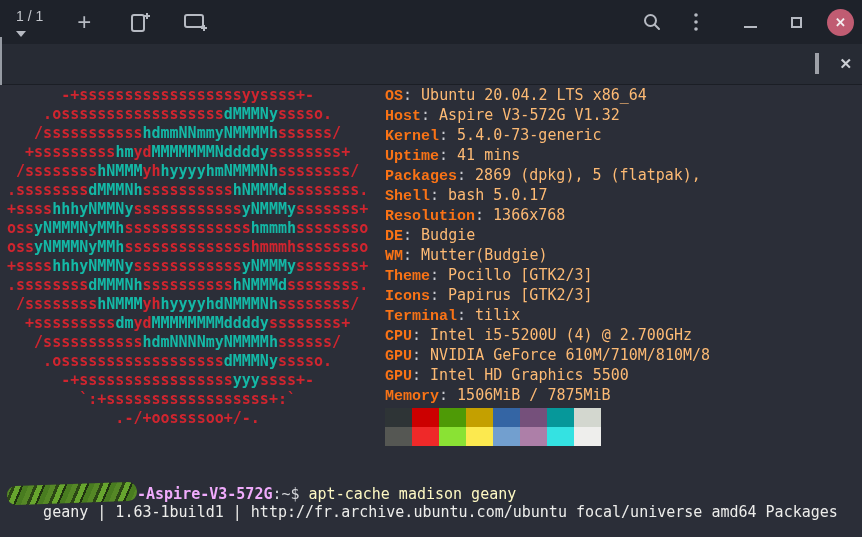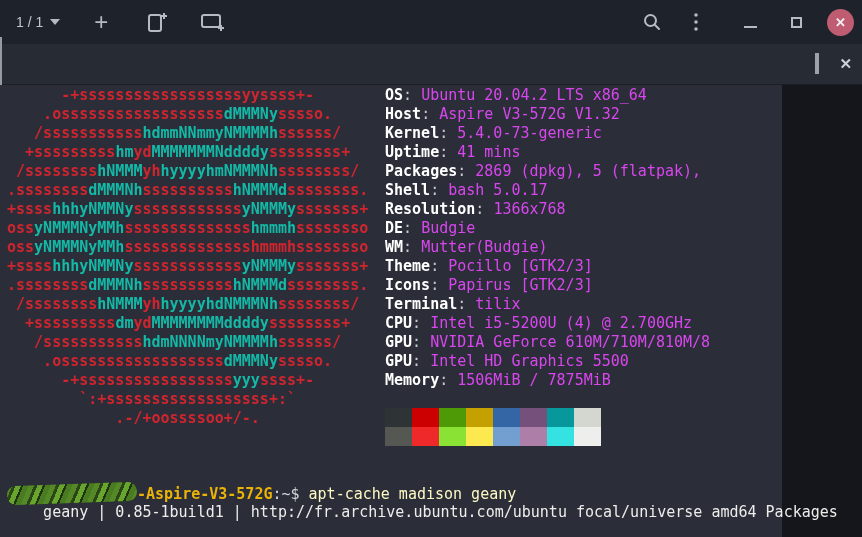--- a/index.html
+++ b/index.html
@@ -4,57 +4,57 @@
 <title>Terminal</title>
 <style>
   html,body{margin:0;padding:0;width:862px;height:537px;overflow:hidden;background:#14161b;}
   *{box-sizing:border-box;}
   .window{position:absolute;inset:0;font-family:"Liberation Sans",sans-serif;}
 
   
   .titlebar{position:absolute;left:0;top:0;width:862px;height:44px;background:#1e222a;
     display:flex;align-items:center;padding:0 8px;color:#b6bac2;}
   .tb-left{display:flex;align-items:center;gap:26px;margin-left:8px;}
-  .session-dd{display:flex;align-items:center;gap:7px;font-size:14px;color:#c3c6cc;cursor:default;}
+  .session-dd{display:flex;gap:7px;font-size:14px;color:#c3c6cc;cursor:default;flex-direction:column;}
   .dd-caret{width:0;height:0;border-left:5px solid transparent;border-right:5px solid transparent;border-top:6px solid #b6bac2;}
   .icon-btn{display:flex;align-items:center;justify-content:center;width:30px;height:30px;border-radius:4px;}
   .tb-right{margin-left:auto;display:flex;align-items:center;gap:14px;}
   .plus-glyph{font-size:24px;line-height:24px;color:#b6bac2;font-weight:400;}
   .winctl{display:flex;align-items:center;gap:16px;margin-left:10px;}
   .min-bar{width:13px;height:2px;background:#b6bac2;margin-top:10px;}
   .max-box{width:11px;height:11px;border:2px solid #b6bac2;}
   .close-circle{width:27px;height:27px;border-radius:50%;background:#c05c72;display:flex;align-items:center;justify-content:center;
     color:#f3eef0;font-size:13px;font-weight:bold;}
 
   
   .tabbar{position:absolute;left:0;top:44px;width:862px;height:41px;background:#272b34;border-bottom:1px solid #1b1e25;}
   .tabbar-right{position:absolute;right:10px;top:0;height:100%;display:flex;align-items:center;gap:20px;}
   .t-max{width:10px;height:10px;border:2px solid #9ea1a8;}
   .t-close{color:#cdd0d5;font-size:15px;font-weight:bold;line-height:15px;}
   .left-strip{position:absolute;left:0;top:37px;width:2px;height:48px;background:#969ba3;}
 
   
-  .terminal{position:absolute;left:0;top:85px;width:782px;height:452px;background:#2b2e38;
+  .terminal{position:absolute;left:0;top:85px;width:862px;height:452px;background:#2b2e38;
     font-family:"DejaVu Sans Mono","Liberation Mono",monospace;font-size:15px;line-height:19px;}
   .art{position:absolute;left:7px;top:1px;white-space:pre;font-weight:bold;}
   .rseg{color:#d0252f;}
   .wseg{color:#14b8a6;}
   .info{position:absolute;left:385px;top:1px;white-space:pre;}
-  .info-line .lbl{color:#ffffff;font-weight:bold;}
+  .info-line .lbl{color:#f97316;font-weight:bold;font-family:Liberation Mono, monospace;}
   .info-line .sep{color:#c7c9ce;}
-  .info-line .val{color:#d946ef;}
+  .info-line .val{color:#fdba74;}
   .palette{position:absolute;left:385px;top:323px;}
   .pal-row{display:flex;height:19px;}
   .pal-row .sw{width:27px;height:19px;}
 
   .prompt-line{position:absolute;left:7px;top:399px;white-space:pre;color:#d3d5d9;}
   .scribble{display:inline-block;width:130px;height:19px;border-radius:9px;vertical-align:-4px;
     transform:rotate(-2deg);
     background:repeating-linear-gradient(115deg,#558826 0 5px,#2c4516 5px 8px,#67a52e 8px 13px,#1f3110 13px 15px,#497c20 15px 20px);}
-  .host{color:#eab308;font-weight:bold;}
+  .host{color:#f0abfc;font-weight:bold;}
   .cmd{color:#fef9c3;padding-left:9px;}
   .output-line{position:absolute;left:7px;top:418px;white-space:pre;color:#ededeb;}
 
   svg{display:block;}
 </style>
 </head>
 <body>
 
 <div class="window">
 
@@ -146,16 +146,16 @@
           <div class="sw" style="background: rgb(252, 233, 79);"></div>
           <div class="sw" style="background: rgb(114, 159, 207);"></div>
           <div class="sw" style="background: rgb(173, 127, 168);"></div>
           <div class="sw" style="background: rgb(52, 226, 226);"></div>
           <div class="sw" style="background: rgb(238, 238, 236);"></div>
         </div>
       </div>
 
     <div class="prompt-line"><span class="scribble"></span><span class="host">-Aspire-V3-572G</span><span>:</span><span>~</span><span>$</span><span class="cmd">apt-cache madison geany</span></div>
 
-    <div class="output-line">    geany | 0.85-1build1 | http://fr.archive.ubuntu.com/ubuntu focal/universe amd64 Packages</div>
+    <div class="output-line">    geany | 1.63-1build1 | http://fr.archive.ubuntu.com/ubuntu focal/universe amd64 Packages</div>
   </div>
 
 </div>
 
 </body></html>

